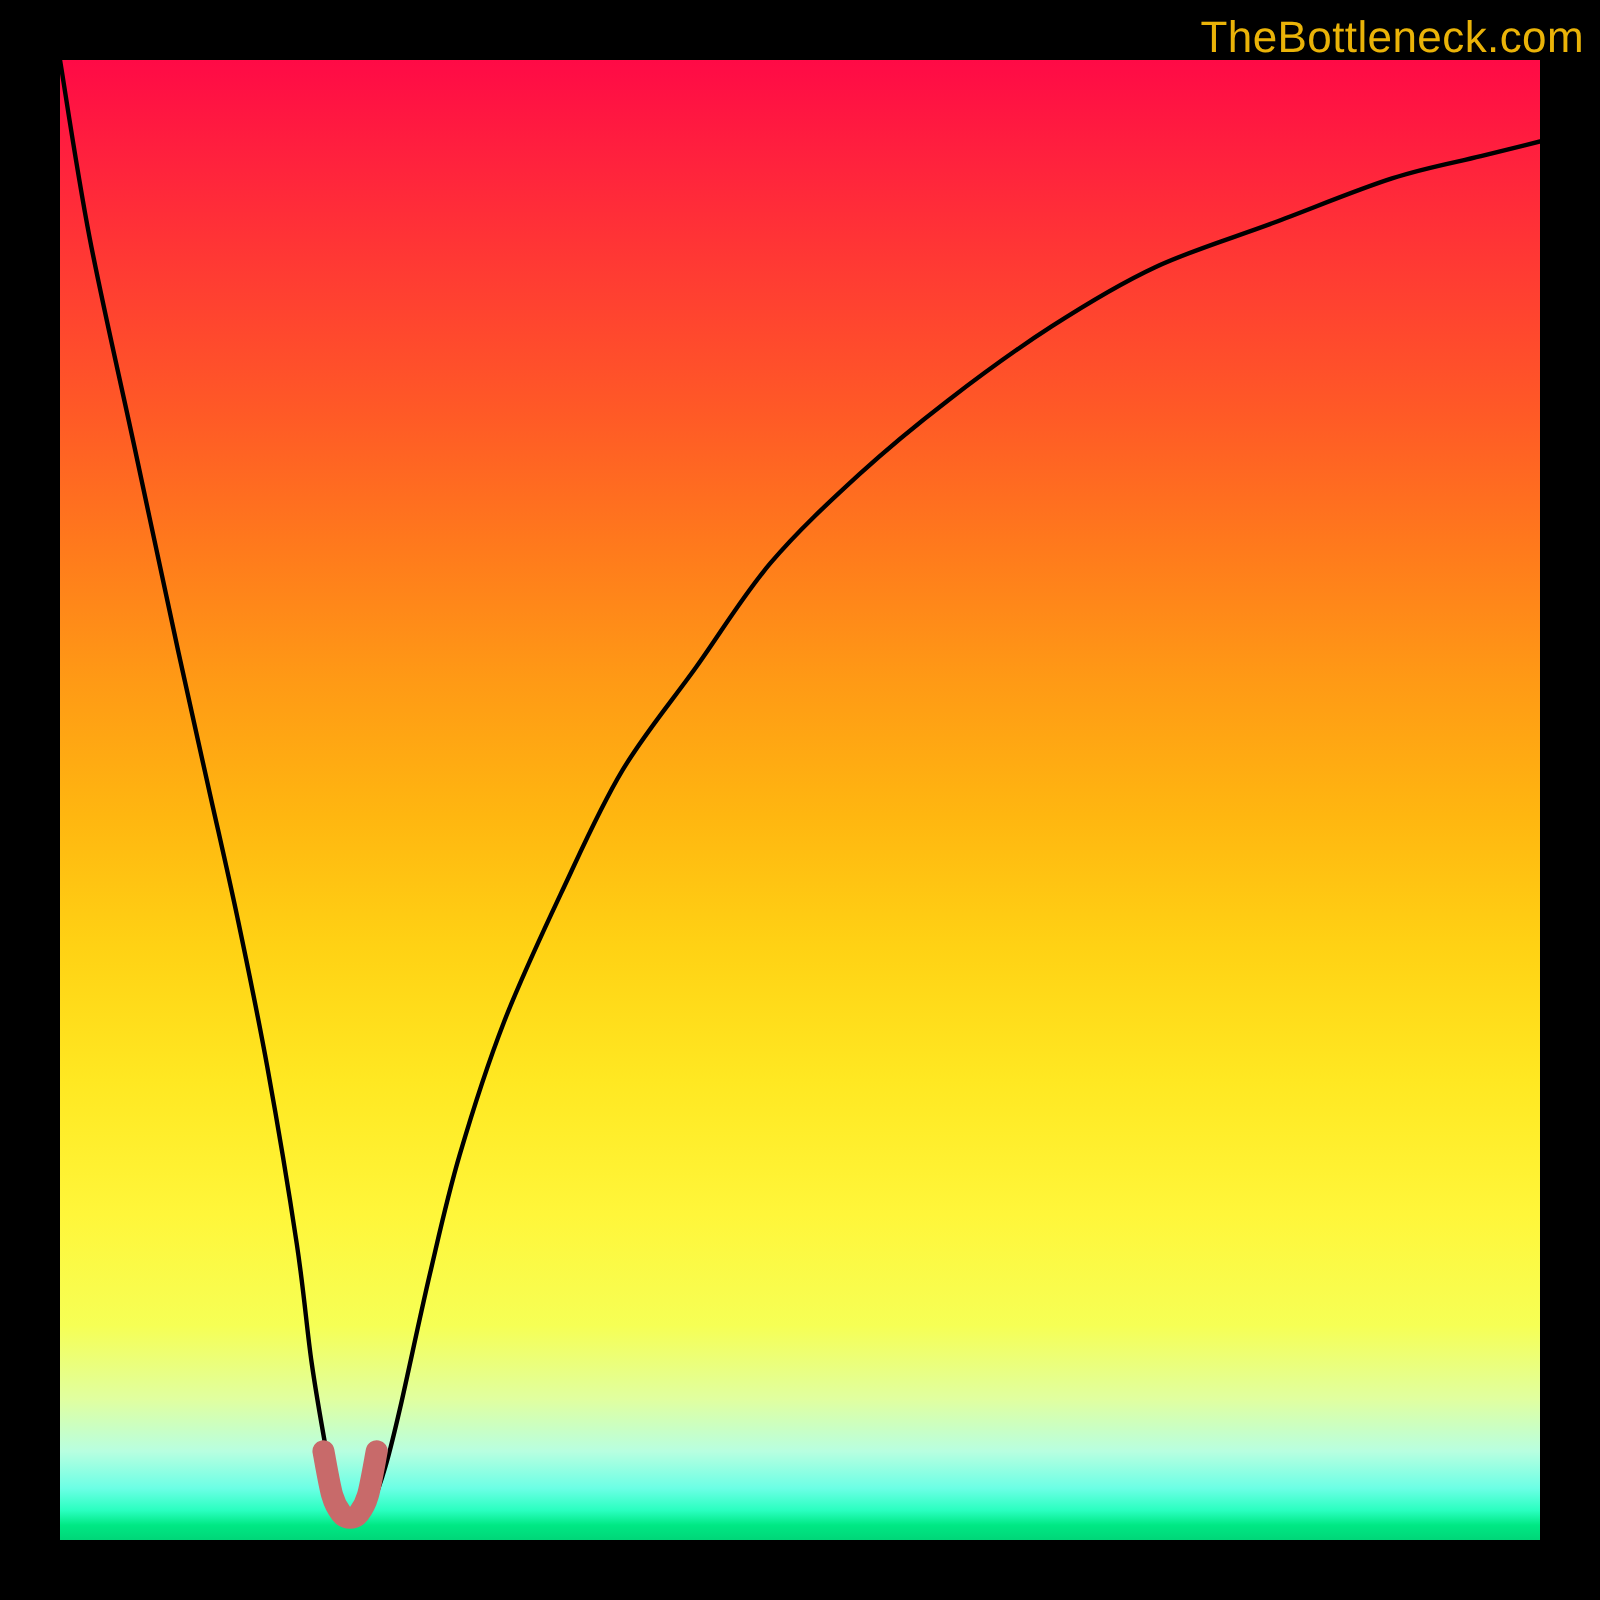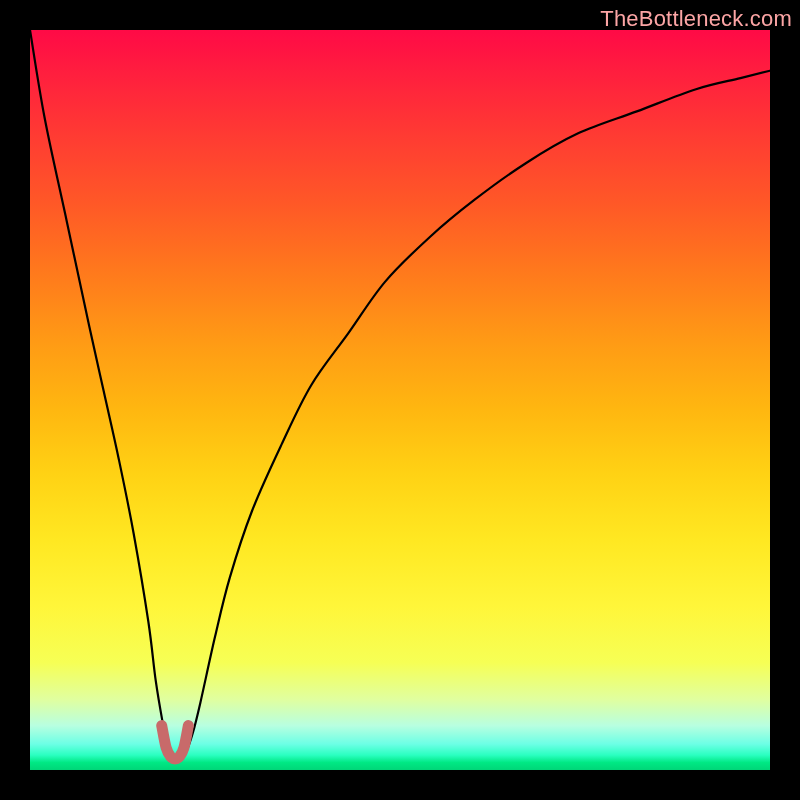--- a/index.html
+++ b/index.html
@@ -49,21 +49,21 @@
     position: absolute;
     left: 0; top: 0;
     width: 740px;
     height: 740px;
     overflow: visible;
   }
   .watermark {
     position: absolute;
     top: 6px;
     right: 8px;
-    color: #fca5a5;
+    color: #eab308;
     font-size: 22px;
     font-weight: 500;
     letter-spacing: 0.2px;
   }
 </style>
 </head>
 <body>
 
 <div class="watermark">TheBottleneck.com</div>
 

